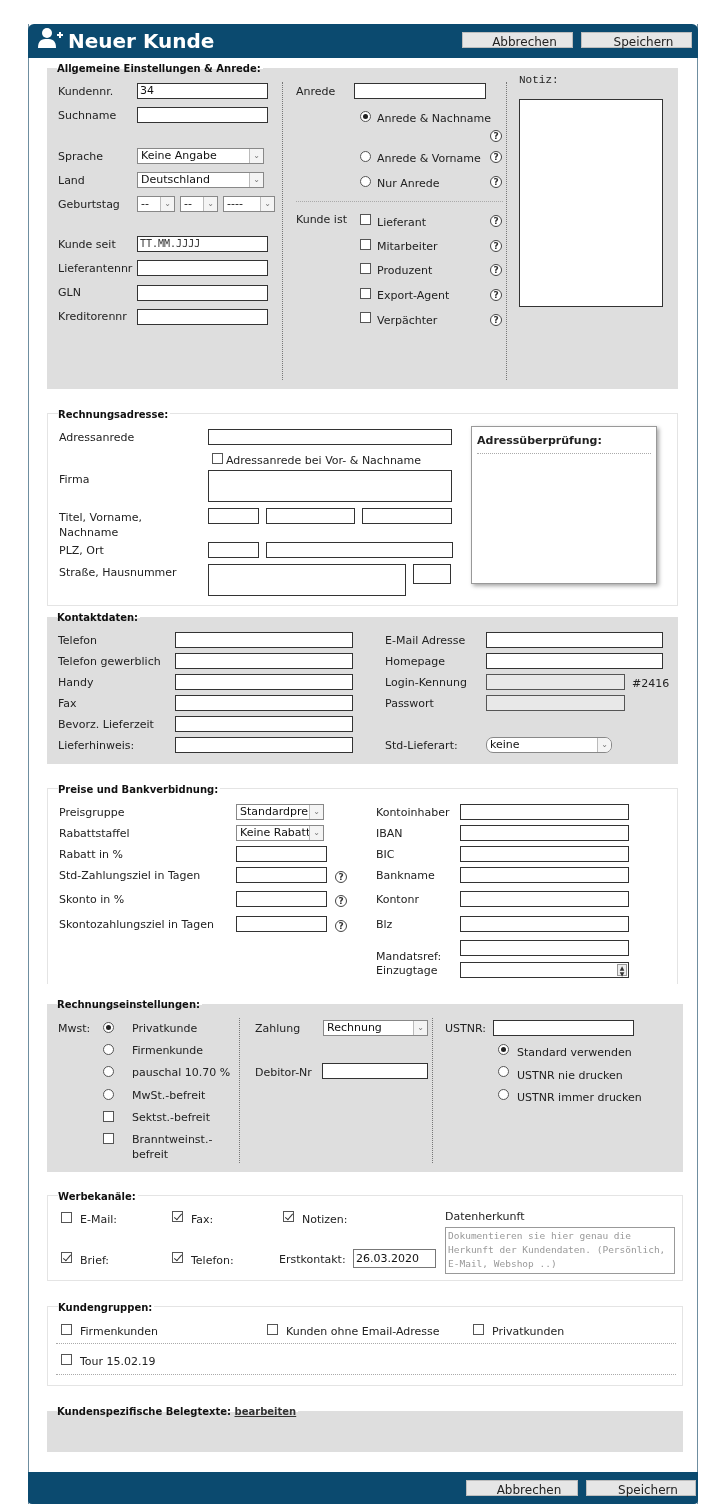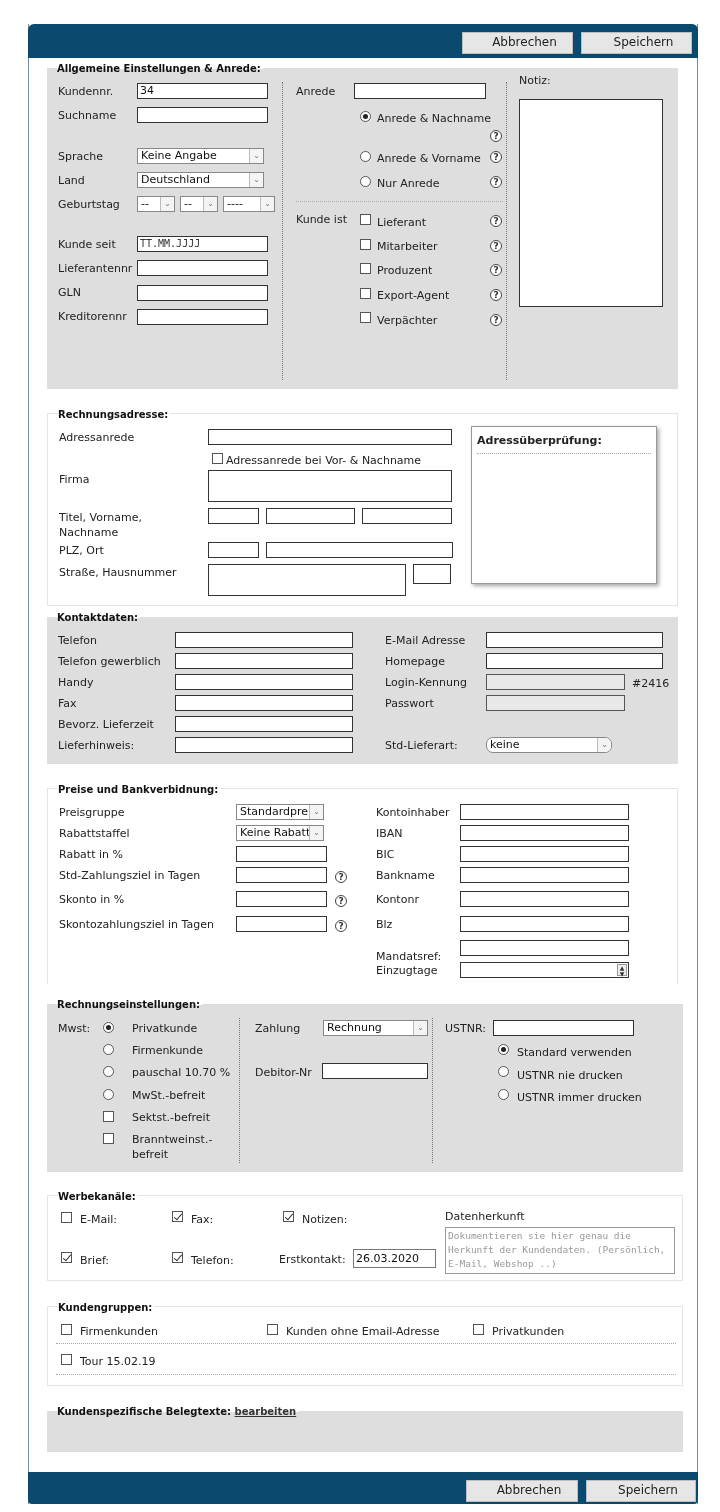--- a/index.html
+++ b/index.html
@@ -1,21 +1,21 @@
 <!DOCTYPE html>
 <html><head>
 <meta charset="utf-8">
 <style>
   * { box-sizing: border-box; }
   html, body { margin: 0; padding: 0; background: #ffffff; }
   body { width: 720px; height: 1512px; position: relative; font-family: "DejaVu Sans", sans-serif; font-size: 11px; color: #222; overflow: hidden; }
   .frame { position: absolute; left: 28px; top: 24px; width: 670px; height: 1480px; border: 1px solid #6f8ea0; border-top: none; border-bottom: none; background: #fff; }
   .header { position: absolute; left: 28px; top: 24px; width: 670px; height: 34px; background: #0b4a6f; border-radius: 6px 6px 0 0; }
   .header .title { position: absolute; left: 10px; top: 3px; color: #fff; font-family: "DejaVu Sans", sans-serif; font-weight: bold; font-size: 20px; display: flex; align-items: center; gap: 4px; }
-  .btn { position: absolute; height: 22px; background: #e6e6e6; border: 1px solid #bdbdbd; font-size: 12px; color: #222; text-align: center; line-height: 18px; cursor: pointer; font-family: "DejaVu Sans", sans-serif; padding-left: 14px; }
+  .btn { position: absolute; height: 16px; background: #e6e6e6; border: 1px solid #bdbdbd; font-size: 12px; color: #222; text-align: center; line-height: 18px; cursor: pointer; font-family: "DejaVu Sans", sans-serif; padding-left: 14px; }
   .footer { position: absolute; left: 28px; top: 1472px; width: 670px; height: 32px; background: #0b4a6f; border-radius: 0 0 4px 4px; }
 
   .section { position: absolute; }
   .section.gray { background: #dedede; }
   .section.white { background: #fff; border: 1px solid #e4e4e4; }
   .legend { position: absolute; top: -5px; left: 10px; font-weight: bold; font-size: 10px; background: transparent; color: #111; white-space: nowrap; }
   .section.gray .legend { background: linear-gradient(#fff 50%, transparent 50%); padding-right: 2px; }
   .section.white .legend { background: #fff; padding-right: 2px; }
 
   .lbl { position: absolute; font-size: 11px; color: #222; white-space: nowrap; line-height: 13px; }
@@ -35,20 +35,31 @@
   .hdots { position: absolute; height: 0; border-top: 1px dotted #aaa; }
   .link { text-decoration: underline; color: #333; cursor: pointer; }
   .addrbox { position: absolute; background: #fff; border: 1px solid #999; box-shadow: 2px 2px 4px rgba(0,0,0,0.35); }
 </style>
 </head>
 <body>
 
 <div class="frame"></div>
 
 <div class="header">
+  <div class="title">
+    <span>
+      <svg width="26" height="22" viewBox="0 0 26 22">
+          <circle cx="9" cy="6" r="5" fill="#fff"></circle>
+          <path d="M0 21 C0 13 4 12 9 12 C14 12 18 13 18 21 Z" fill="#fff"></path>
+          <rect x="19" y="7" width="6" height="2" fill="#fff"></rect>
+          <rect x="21" y="5" width="2" height="6" fill="#fff"></rect>
+        </svg>
+    </span>
+    <span>Neuer Kunde</span>
+  </div>
   <div class="btn" style="left:434px;top:8px;width:111px;">Abbrechen</div>
   <div class="btn" style="left:553px;top:8px;width:111px;">Speichern</div>
 </div>
 
 <div class="section gray" style="left:47px;top:68px;width:631px;height:321px;">
   <div class="legend">Allgemeine Einstellungen &amp; Anrede:</div>
 
   <div class="lbl" style="left:11px;top:17px;">Kundennr.</div>
   <div class="inp" style="left:90px;top:15px;width:131px;">34</div>
   <div class="lbl" style="left:11px;top:41px;">Suchname</div>
@@ -101,21 +112,21 @@
   <div class="help" style="left:443px;top:196px;">?</div>
   <div class="cb" style="left:313px;top:220px;"></div>
   <div class="lbl" style="left:330px;top:221px;">Export-Agent</div>
   <div class="help" style="left:443px;top:221px;">?</div>
   <div class="cb" style="left:313px;top:244px;"></div>
   <div class="lbl" style="left:330px;top:246px;">Verpächter</div>
   <div class="help" style="left:443px;top:246px;">?</div>
 
   <div class="vdots" style="left:459px;top:14px;height:298px;"></div>
 
-  <div class="lbl" style="left:472px;top:6px;">Notiz:</div>
+  <div class="lbl" style="left:472px;top:6px;font-family:Liberation Mono, monospace;">Notiz:</div>
   <div class="ta" style="left:472px;top:31px;width:144px;height:208px;">
       <span class="grip"></span>
     </div>
 </div>
 
 <div class="section white" style="left:47px;top:413px;width:631px;height:193px;">
   <div class="legend">Rechnungsadresse:</div>
 
   <div class="lbl" style="left:11px;top:17px;">Adressanrede</div>
   <div class="inp" style="left:160px;top:15px;width:244px;"></div>

